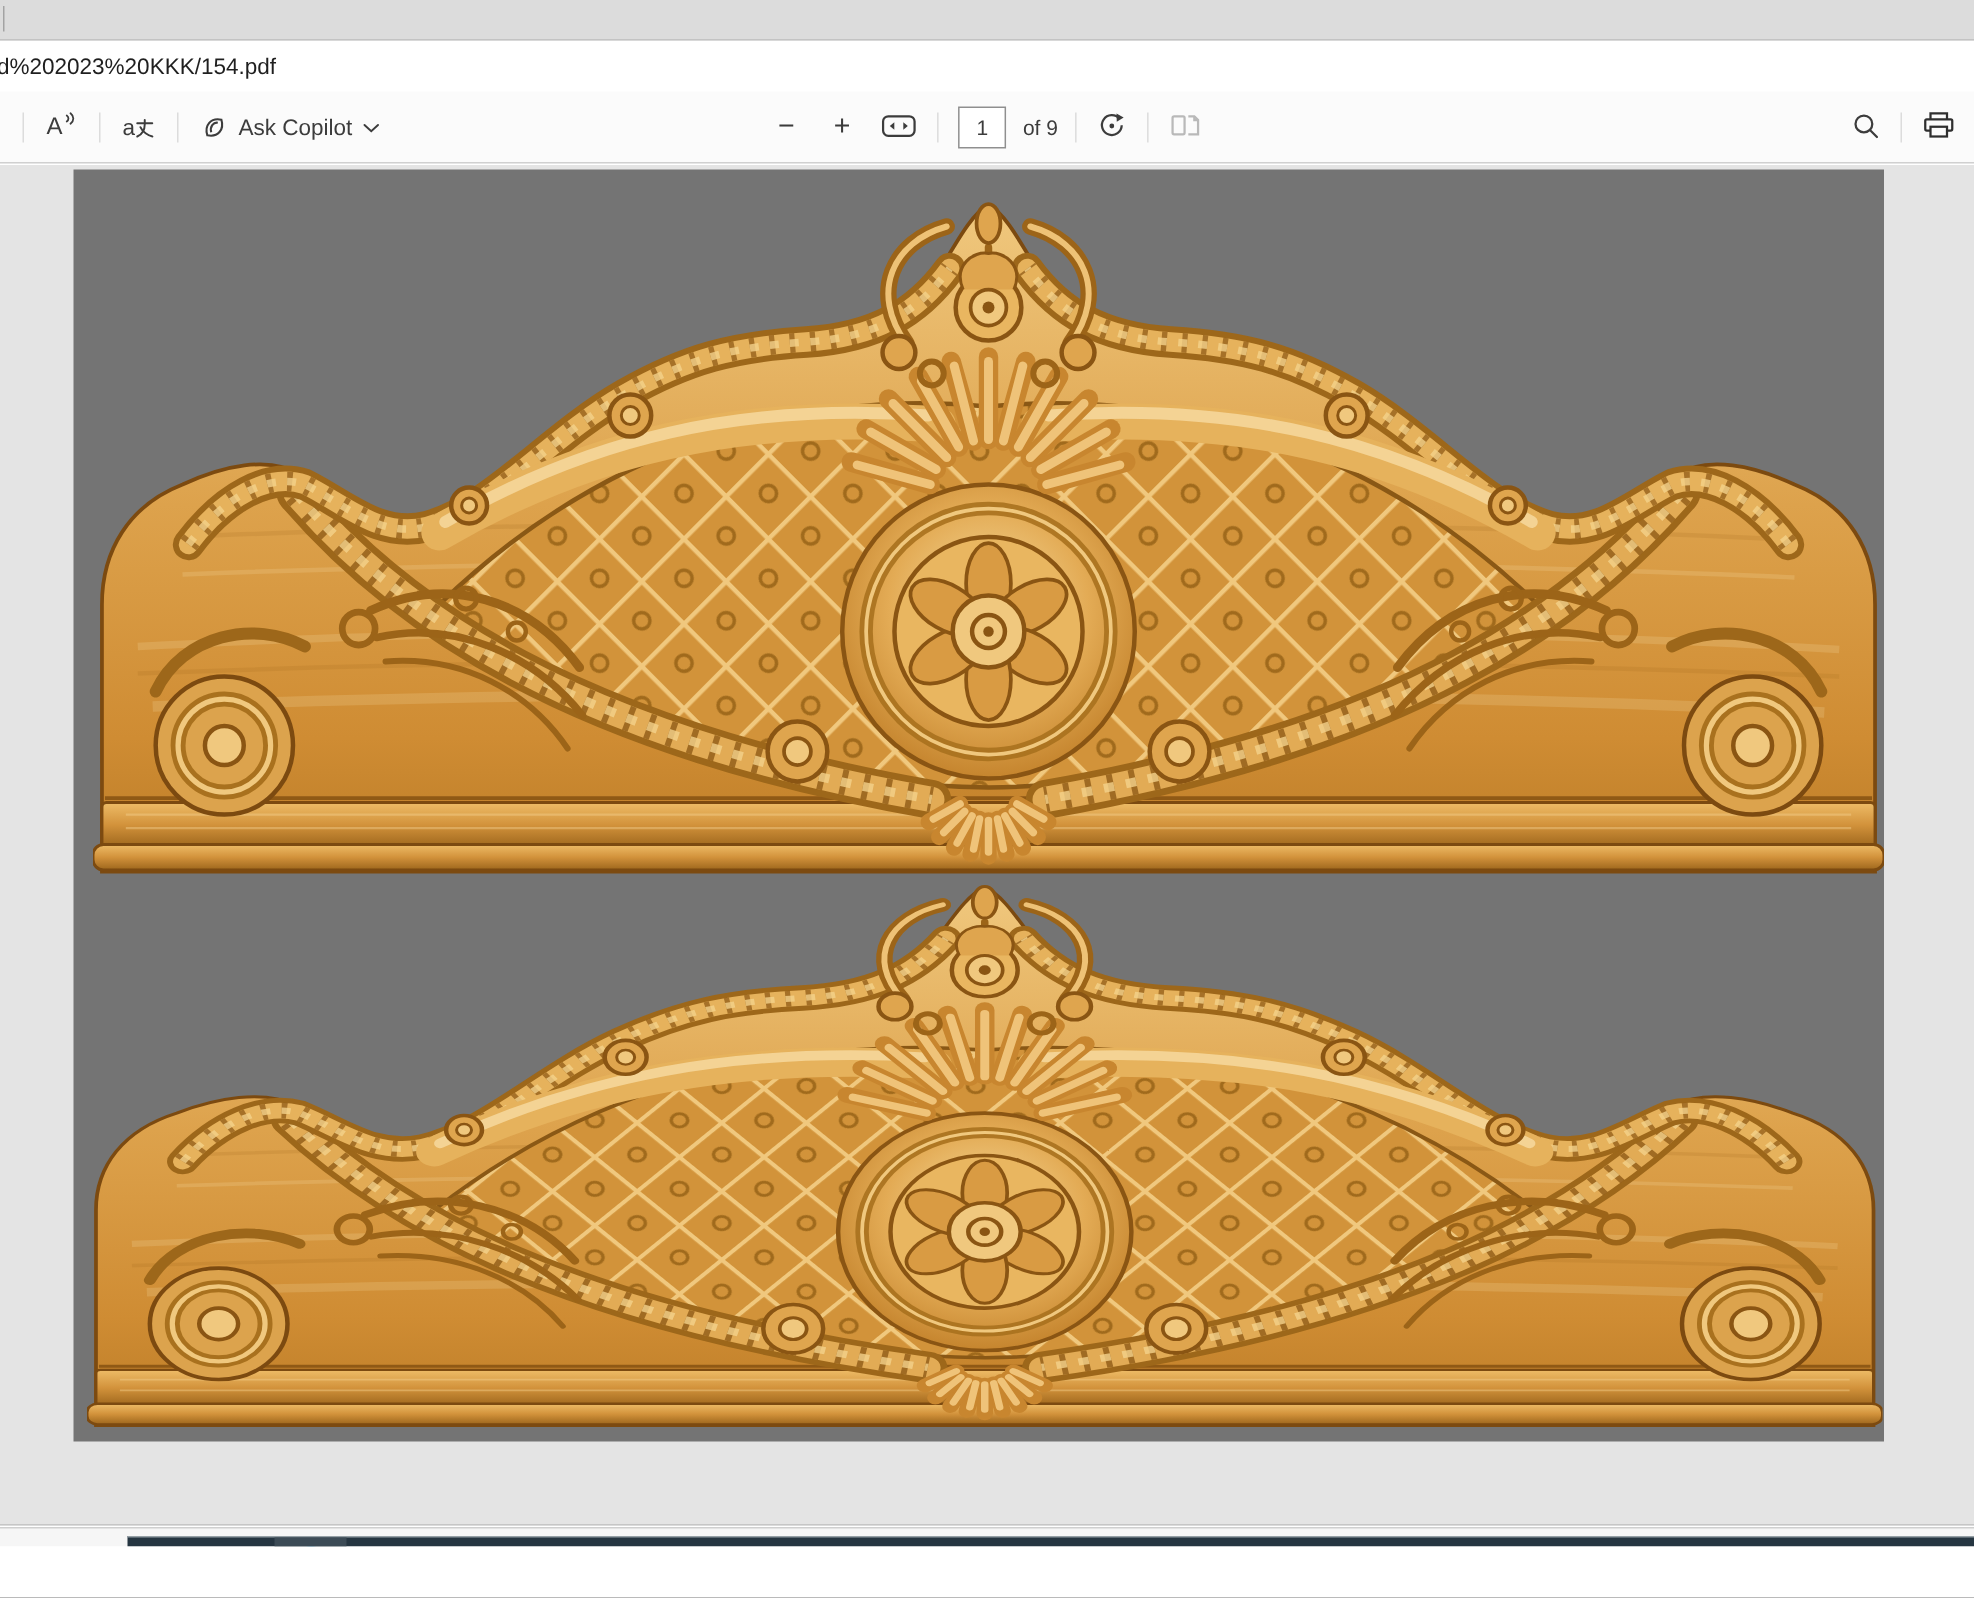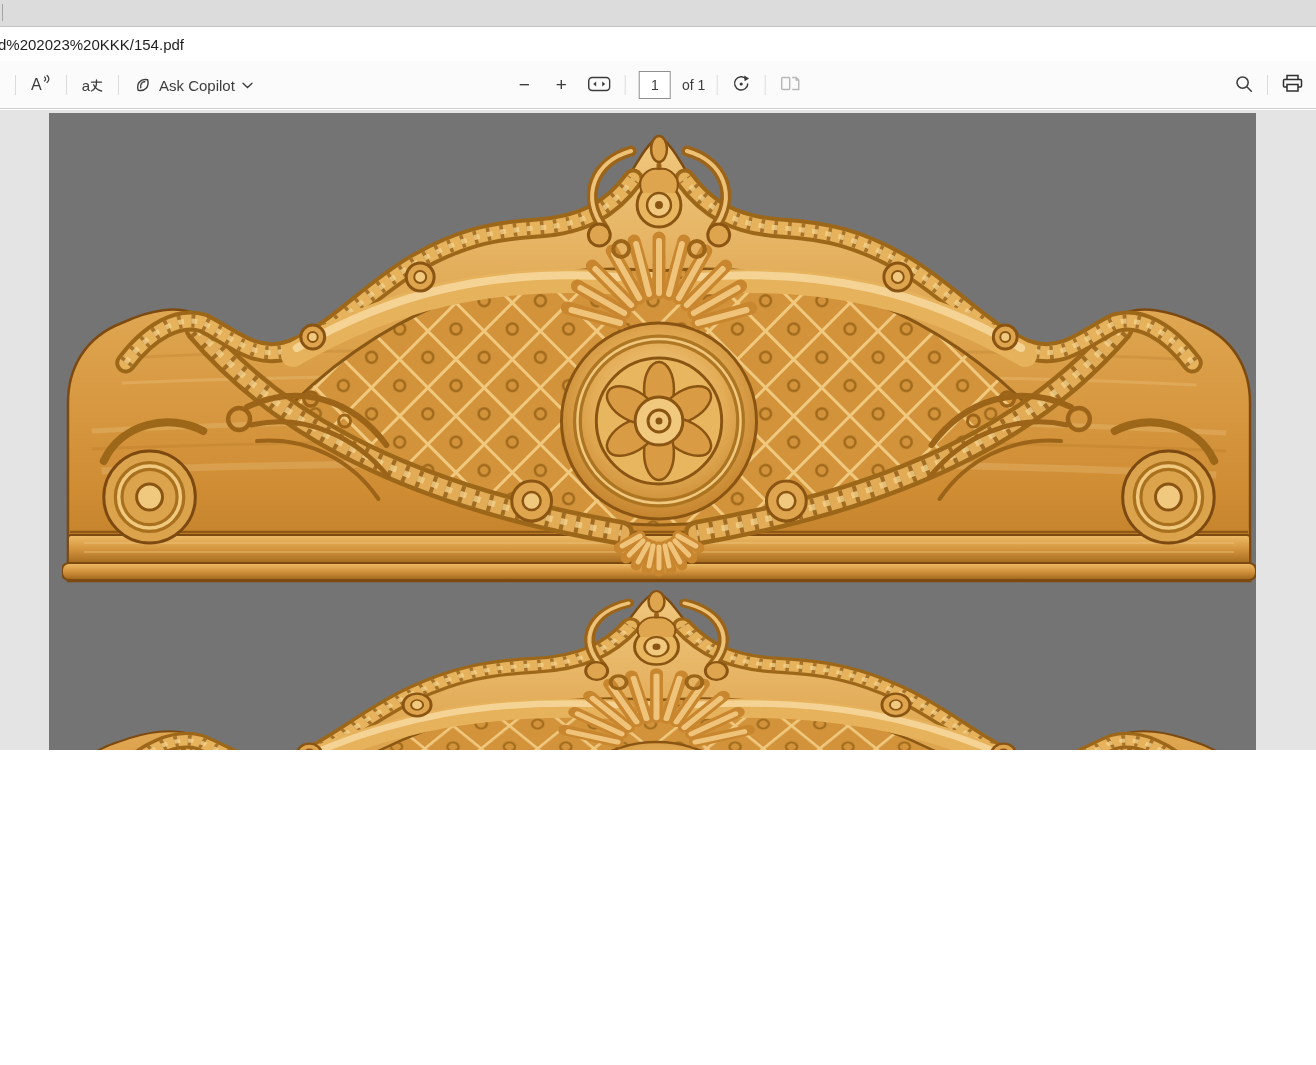--- a/index.html
+++ b/index.html
@@ -1,18 +1,18 @@
 <!DOCTYPE html>
 <html><head>
 <meta charset="utf-8">
 <style>
   * { margin:0; padding:0; box-sizing:border-box; }
   html,body { background:#fff; }
   body { font-family:"Liberation Sans", sans-serif; }
-  .screen { position:relative; width:1316px; height:750px; background:#fff; overflow:hidden; }
+  .screen { position:relative; width:1316px; height:1031px; background:#fff; overflow:hidden; }
 
   
   .window-strip { position:absolute; left:0; top:0; width:100%; height:27px; background:#dcdcdc; border-bottom:1px solid #c3c3c3; }
   .tab-mark { position:absolute; left:2px; top:4px; width:1px; height:17px; background:#a3a3a3; }
 
   
   .address-row { position:absolute; left:0; top:28px; width:100%; height:33px; background:#ffffff; display:flex; align-items:center; }
   .address-text { font-size:15px; color:#1f1f1f; margin-left:-2px; white-space:nowrap; }
 
   
@@ -126,21 +126,21 @@
         <span>
           <svg width="23" height="16" viewBox="0 0 23 16" fill="none" stroke="#3c3c3c" stroke-width="1.5">
             <rect x="1" y="1.5" width="21" height="13" rx="3.5"></rect>
             <path d="M8.5 5.5 L5.5 8 L8.5 10.5 Z" fill="#3c3c3c" stroke="none"></path>
             <path d="M14.5 5.5 L17.5 8 L14.5 10.5 Z" fill="#3c3c3c" stroke="none"></path>
           </svg>
         </span>
       </button>
       <div class="tb-sep"></div>
       <input class="page-box" value="1" style="">
-      <span class="page-count">of 1</span>
+      <span class="page-count">of 9</span>
       <div class="tb-sep"></div>
       <button class="tb-icon-btn">
         <span>
           <svg width="19" height="19" viewBox="0 0 19 19" fill="none" stroke="#3c3c3c" stroke-width="1.5">
             <path d="M14.6 5.2 A6.6 6.6 0 1 0 16.1 9.5"></path>
             <path d="M12.6 1.6 L17.4 4.4 L12.8 7.2 Z" fill="#3c3c3c" stroke="none"></path>
             <circle cx="9.5" cy="10" r="1.6" fill="#3c3c3c" stroke="none"></circle>
           </svg>
         </span>
       </button>

